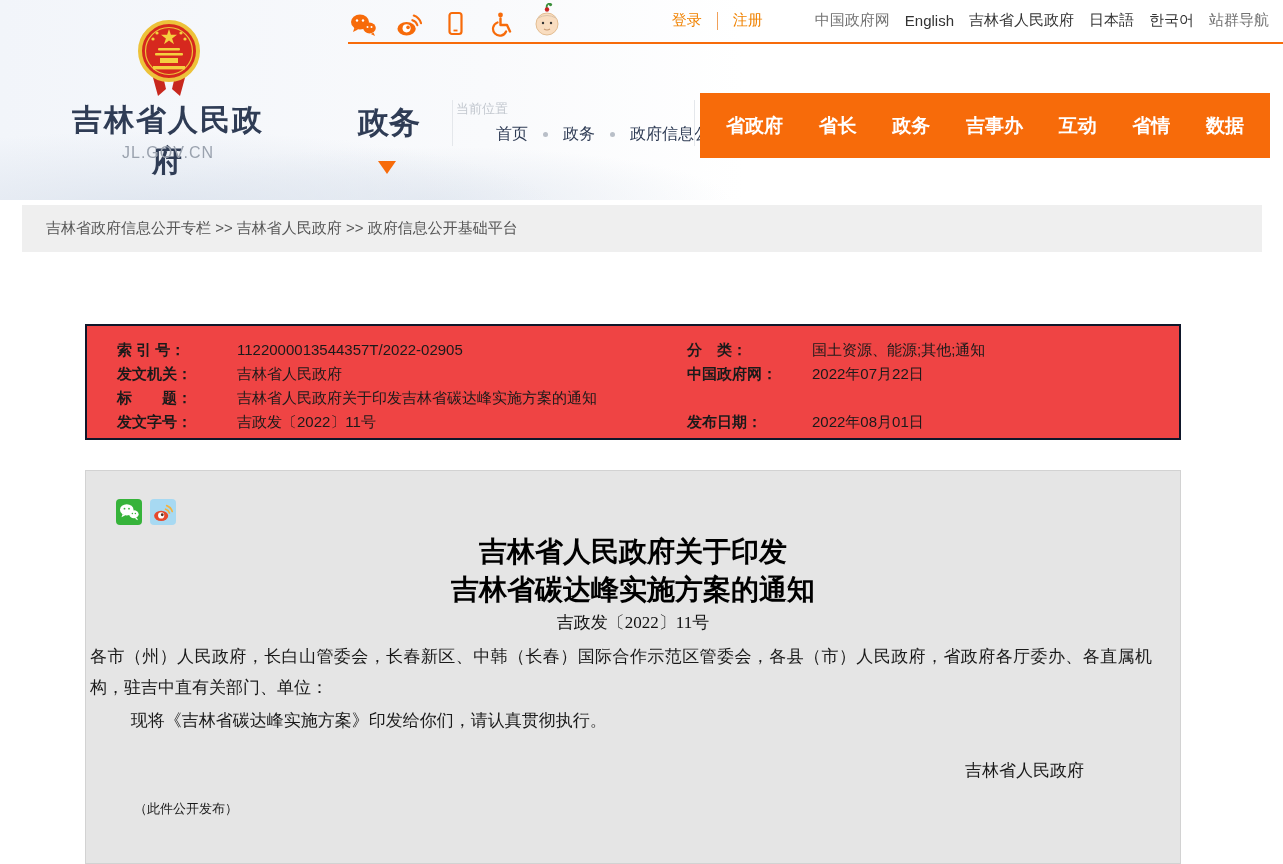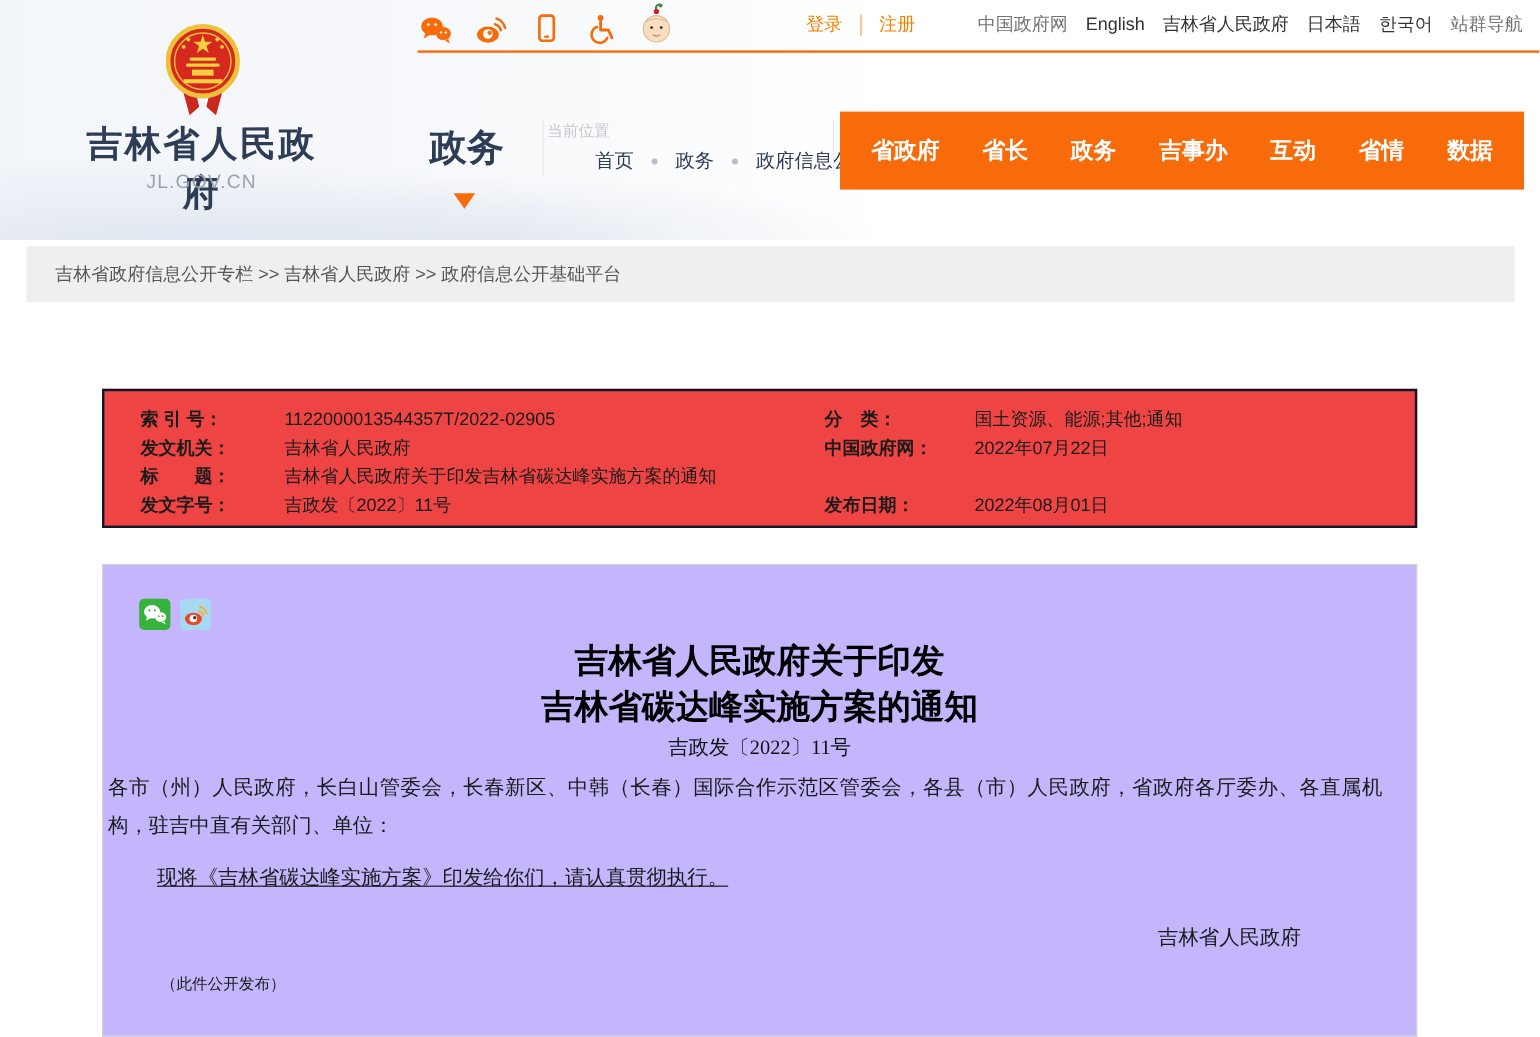--- a/index.html
+++ b/index.html
@@ -58,35 +58,35 @@
     border:2px solid #0f172a; background:#ef4444; }
   .info-row { position:absolute; height:24px; line-height:24px; font-size:15px; color:#1a1a1a; white-space:nowrap; }
   .info-row .lbl { font-weight:bold; }
   .ir-l { left:30px; } .ir-l .val { position:absolute; left:120px; top:0; }
   .ir-r { left:600px; } .ir-r .val { position:absolute; left:125px; top:0; }
   .info-row .val { font-weight:normal; }
   .r1 { top:12px; } .r2 { top:36px; } .r3 { top:60px; } .r4 { top:84px; }
 
   
   .doc-box { position:absolute; left:85px; top:470px; width:1096px; height:394px;
-    border:1px solid #d2d2d2; background:#c4b5fd; padding-top:28px; }
+    border:1px solid #d2d2d2; background:#e5e5e5; padding-top:28px; }
   .share-row { margin-left:30px; display:flex; gap:8px; }
   .share-ic { width:26px; height:26px; border-radius:4px; cursor:pointer;
     display:flex; align-items:center; justify-content:center; }
   .share-ic.wechat { background:#36b33a; }
   .share-ic.weibo  { background:#a7d9f2; }
 
   .doc-title { margin-top:8px; text-align:center; color:#000;
     font-family:"Liberation Serif","DejaVu Serif",serif; font-weight:bold;
     font-size:28px; line-height:38px; }
   .doc-number { text-align:center; font-family:"Liberation Serif","DejaVu Serif",serif;
     font-size:17px; line-height:24px; margin-top:2px; color:#111; }
 
   .doc-para { margin:6px 28px 0 4px; font-size:17px; line-height:31px; color:#1a1a1a; text-align:justify; }
-  .doc-para.indent { text-indent:2.4em; margin-top:13px; text-align:left;text-decoration:underline; }
+  .doc-para.indent { text-indent:2.4em; margin-top:2px; text-align:left; }
 
   .sig-line { text-align:right; padding-right:96px; font-size:17px; line-height:30px; color:#1a1a1a; }
   .sig-name { margin-top:20px; }
   .sig-date { margin-top:4px; }
   .footnote { margin-top:8px; margin-left:48px; font-size:13px; line-height:30px; color:#1a1a1a; }
 </style>
 </head>
 <body>
 
 <div id="app">

